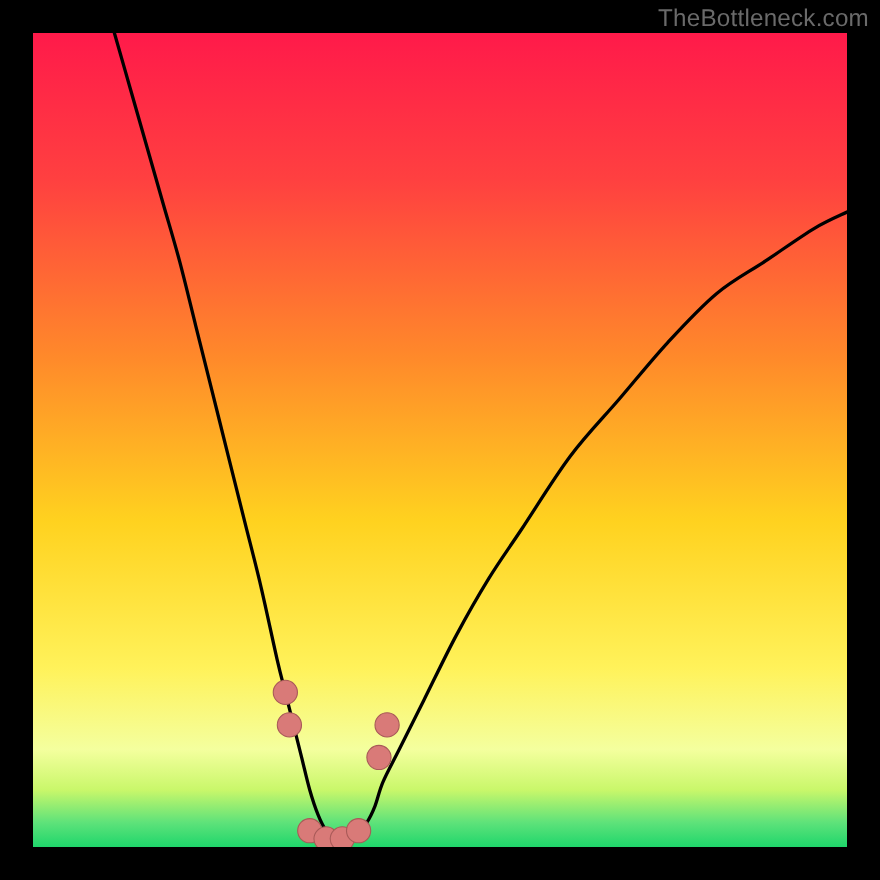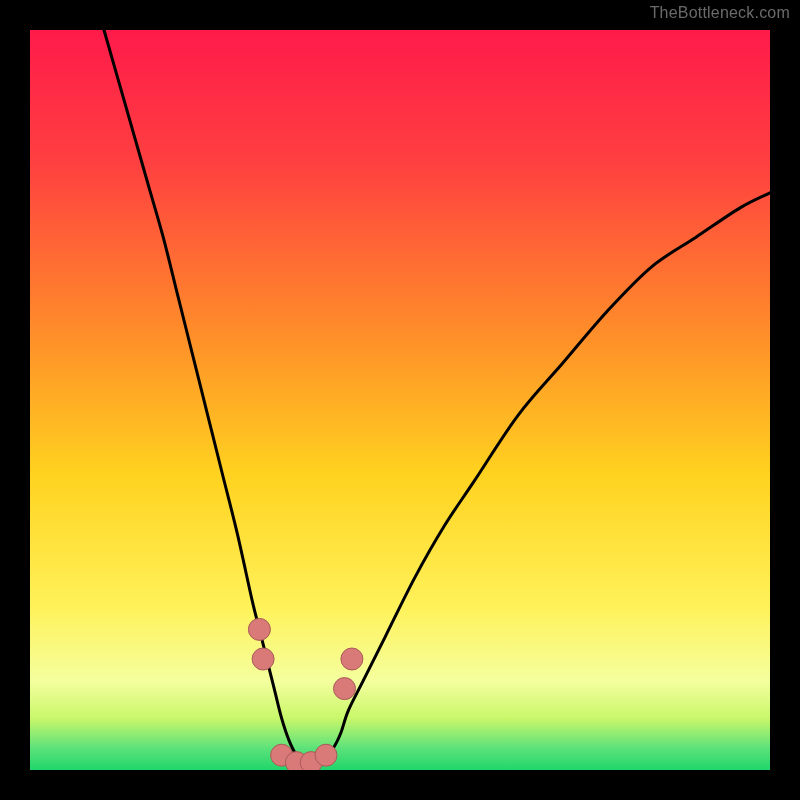--- a/index.html
+++ b/index.html
@@ -25,21 +25,21 @@
     top: 30px;
     width: 740px;
     height: 740px;
     overflow: hidden;
   }
   .watermark {
     position: absolute;
     top: 4px;
     right: 10px;
     color: #6a6a6a;
-    font-size: 16px;
+    font-size: 22px;
     font-weight: 500;
     letter-spacing: 0.2px;
     z-index: 20;
     user-select: none;
   }
   svg { display: block; }
 </style>
 </head>
 <body>
 

